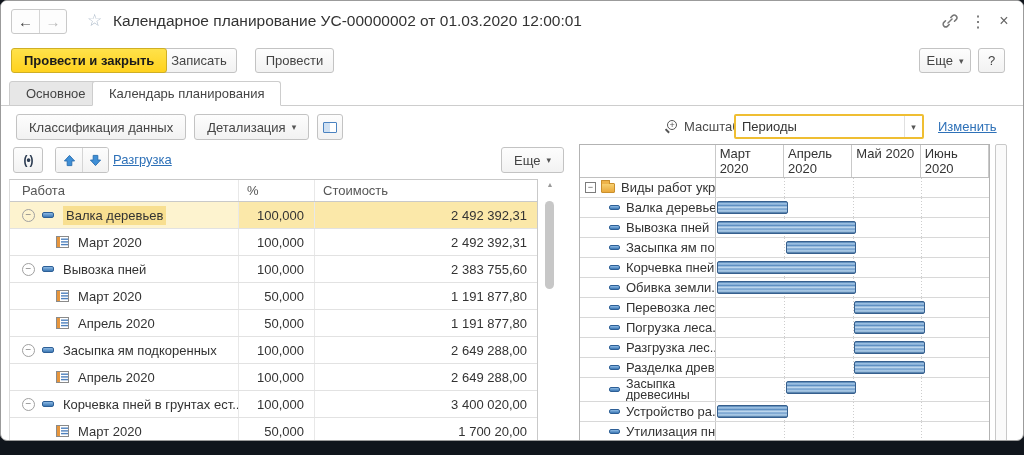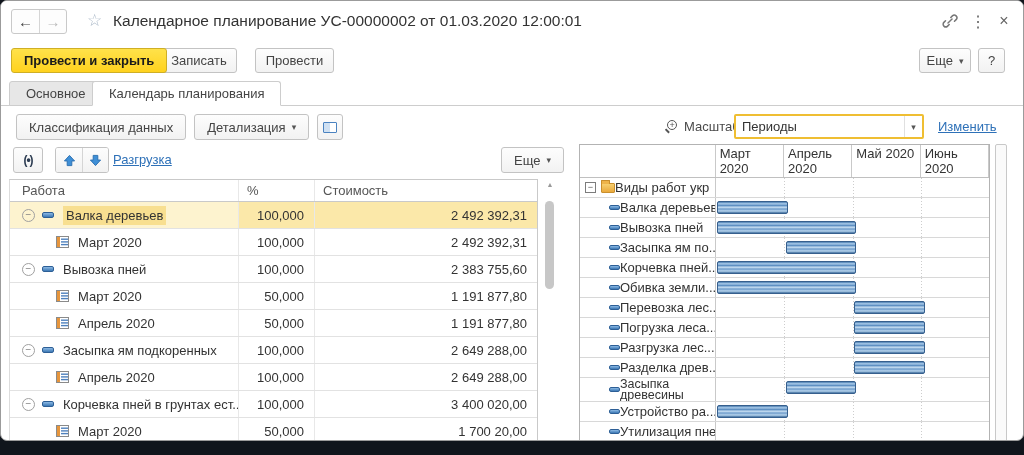--- a/index.html
+++ b/index.html
@@ -90,21 +90,21 @@
   
   .gantt { position:absolute; left:0; top:38px; width:411px; height:300px; border:1px solid #b3b3b3; overflow:hidden; font-size:13px; color:#333; background:#fff; }
   .g-head { display:flex; height:33px; border-bottom:1px solid #c0c0c0; }
   .g-head .h-label { width:136px; border-right:1px solid #c9c9c9; }
   .g-head .h-month { width:68.5px; border-right:1px solid #c9c9c9; padding:1px 4px; display:flex; align-items:flex-start; line-height:15px; overflow:hidden; }
   .g-row { position:relative; height:20px; border-bottom:1px solid #d8d8d8; }
   .g-row.tall { height:24px; }
   .g-label { position:absolute; left:0; top:0; bottom:0; width:136px; border-right:1px solid #c9c9c9; display:flex; align-items:center; overflow:hidden; white-space:nowrap; background:#fff; z-index:2; }
   .g-label.root { padding-left:5px; }
   .g-label.child { padding-left:29px; }
-  .g-label .gtxt { }
+  .g-label .gtxt { margin-left:6px; }
   .g-label .gtxt.wrap2 { white-space:normal; line-height:10.5px; font-size:12.5px; }
   .g-track { position:absolute; left:136px; right:0; top:0; bottom:0;
     background-image:
       repeating-linear-gradient(180deg,#cdcdcd 0 1px,transparent 1px 3px),
       repeating-linear-gradient(180deg,#cdcdcd 0 1px,transparent 1px 3px),
       repeating-linear-gradient(180deg,#cdcdcd 0 1px,transparent 1px 3px);
     background-size:1px 100%,1px 100%,1px 100%;
     background-position:68px 0,137px 0,205px 0;
     background-repeat:no-repeat; }
   .g-bar { position:absolute; top:3px; height:13px; border:1px solid var(--bar-border,#365f8d); border-radius:2px; cursor:pointer;

